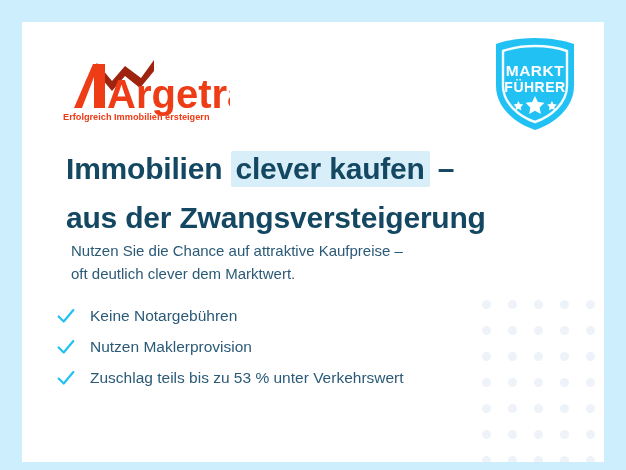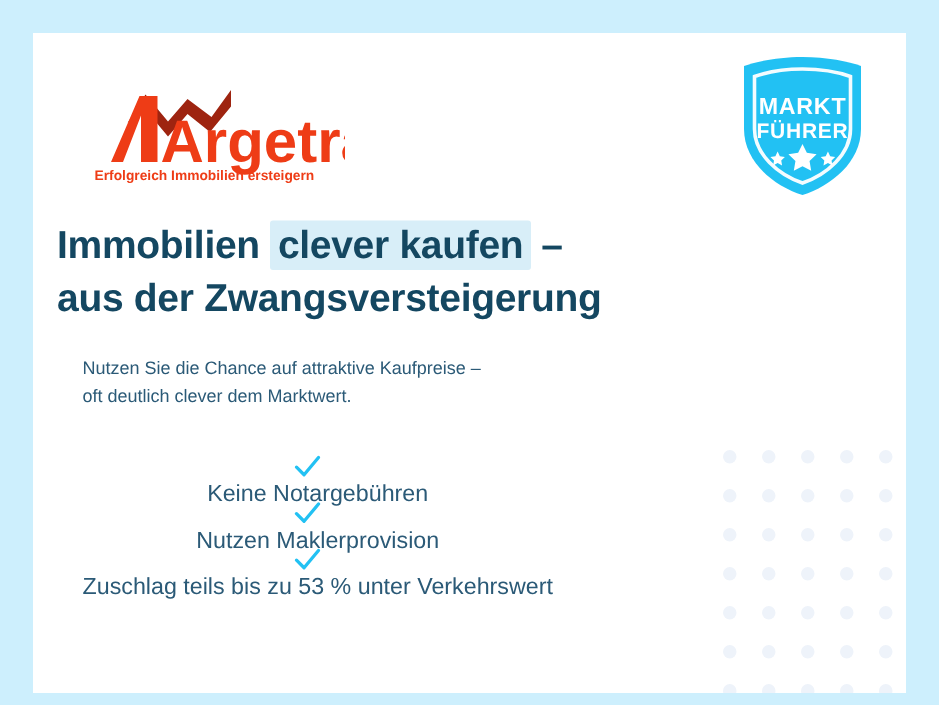--- a/index.html
+++ b/index.html
@@ -69,44 +69,44 @@
     width: 94px;
     height: 100px;
     z-index: 2;
     text-decoration: underline;
   }
   .badge svg { display: block; }
 
   
   .headline {
     position: absolute;
-    left: 16px;
+    left: 44px;
     top: 108px;
     z-index: 2;
-    font-size: 26px;
+    font-size: 30px;
     font-weight: 700;
     line-height: 1.24;
     color: #144761;
     letter-spacing: -0.2px;
     white-space: nowrap;
   }
   .headline .hl {
     background: #d8eef8;
     padding: 1px 5px 2px 5px;
     border-radius: 2px;
   }
-  .headline .line2 { display: block; margin-top: 2px; }
+  .headline .line2 { display: block; margin-top: 12px; }
 
   
   .subcopy {
     position: absolute;
-    left: 33px;
+    left: 49px;
     top: 202px;
     z-index: 2;
-    font-size: 12px;
+    font-size: 15px;
     font-weight: 400;
     line-height: 1.55;
     color: #2b5a77;
     white-space: nowrap;
   }
   .subcopy span { display: block; }
 
   
   .checklist {
     position: absolute;
@@ -114,21 +114,20 @@
     top: 278px;
     z-index: 2;
     margin: 0;
     padding: 0;
     list-style: none;
   }
   .check-item {
     display: flex;
     align-items: center;
     height: 31px;
-    flex-direction: column;
   }
   .check-icon {
     flex: 0 0 auto;
     width: 22px;
     height: 22px;
     margin-right: 13px;
     display: block;
   }
   .check-label {
     font-size: 15.5px;

